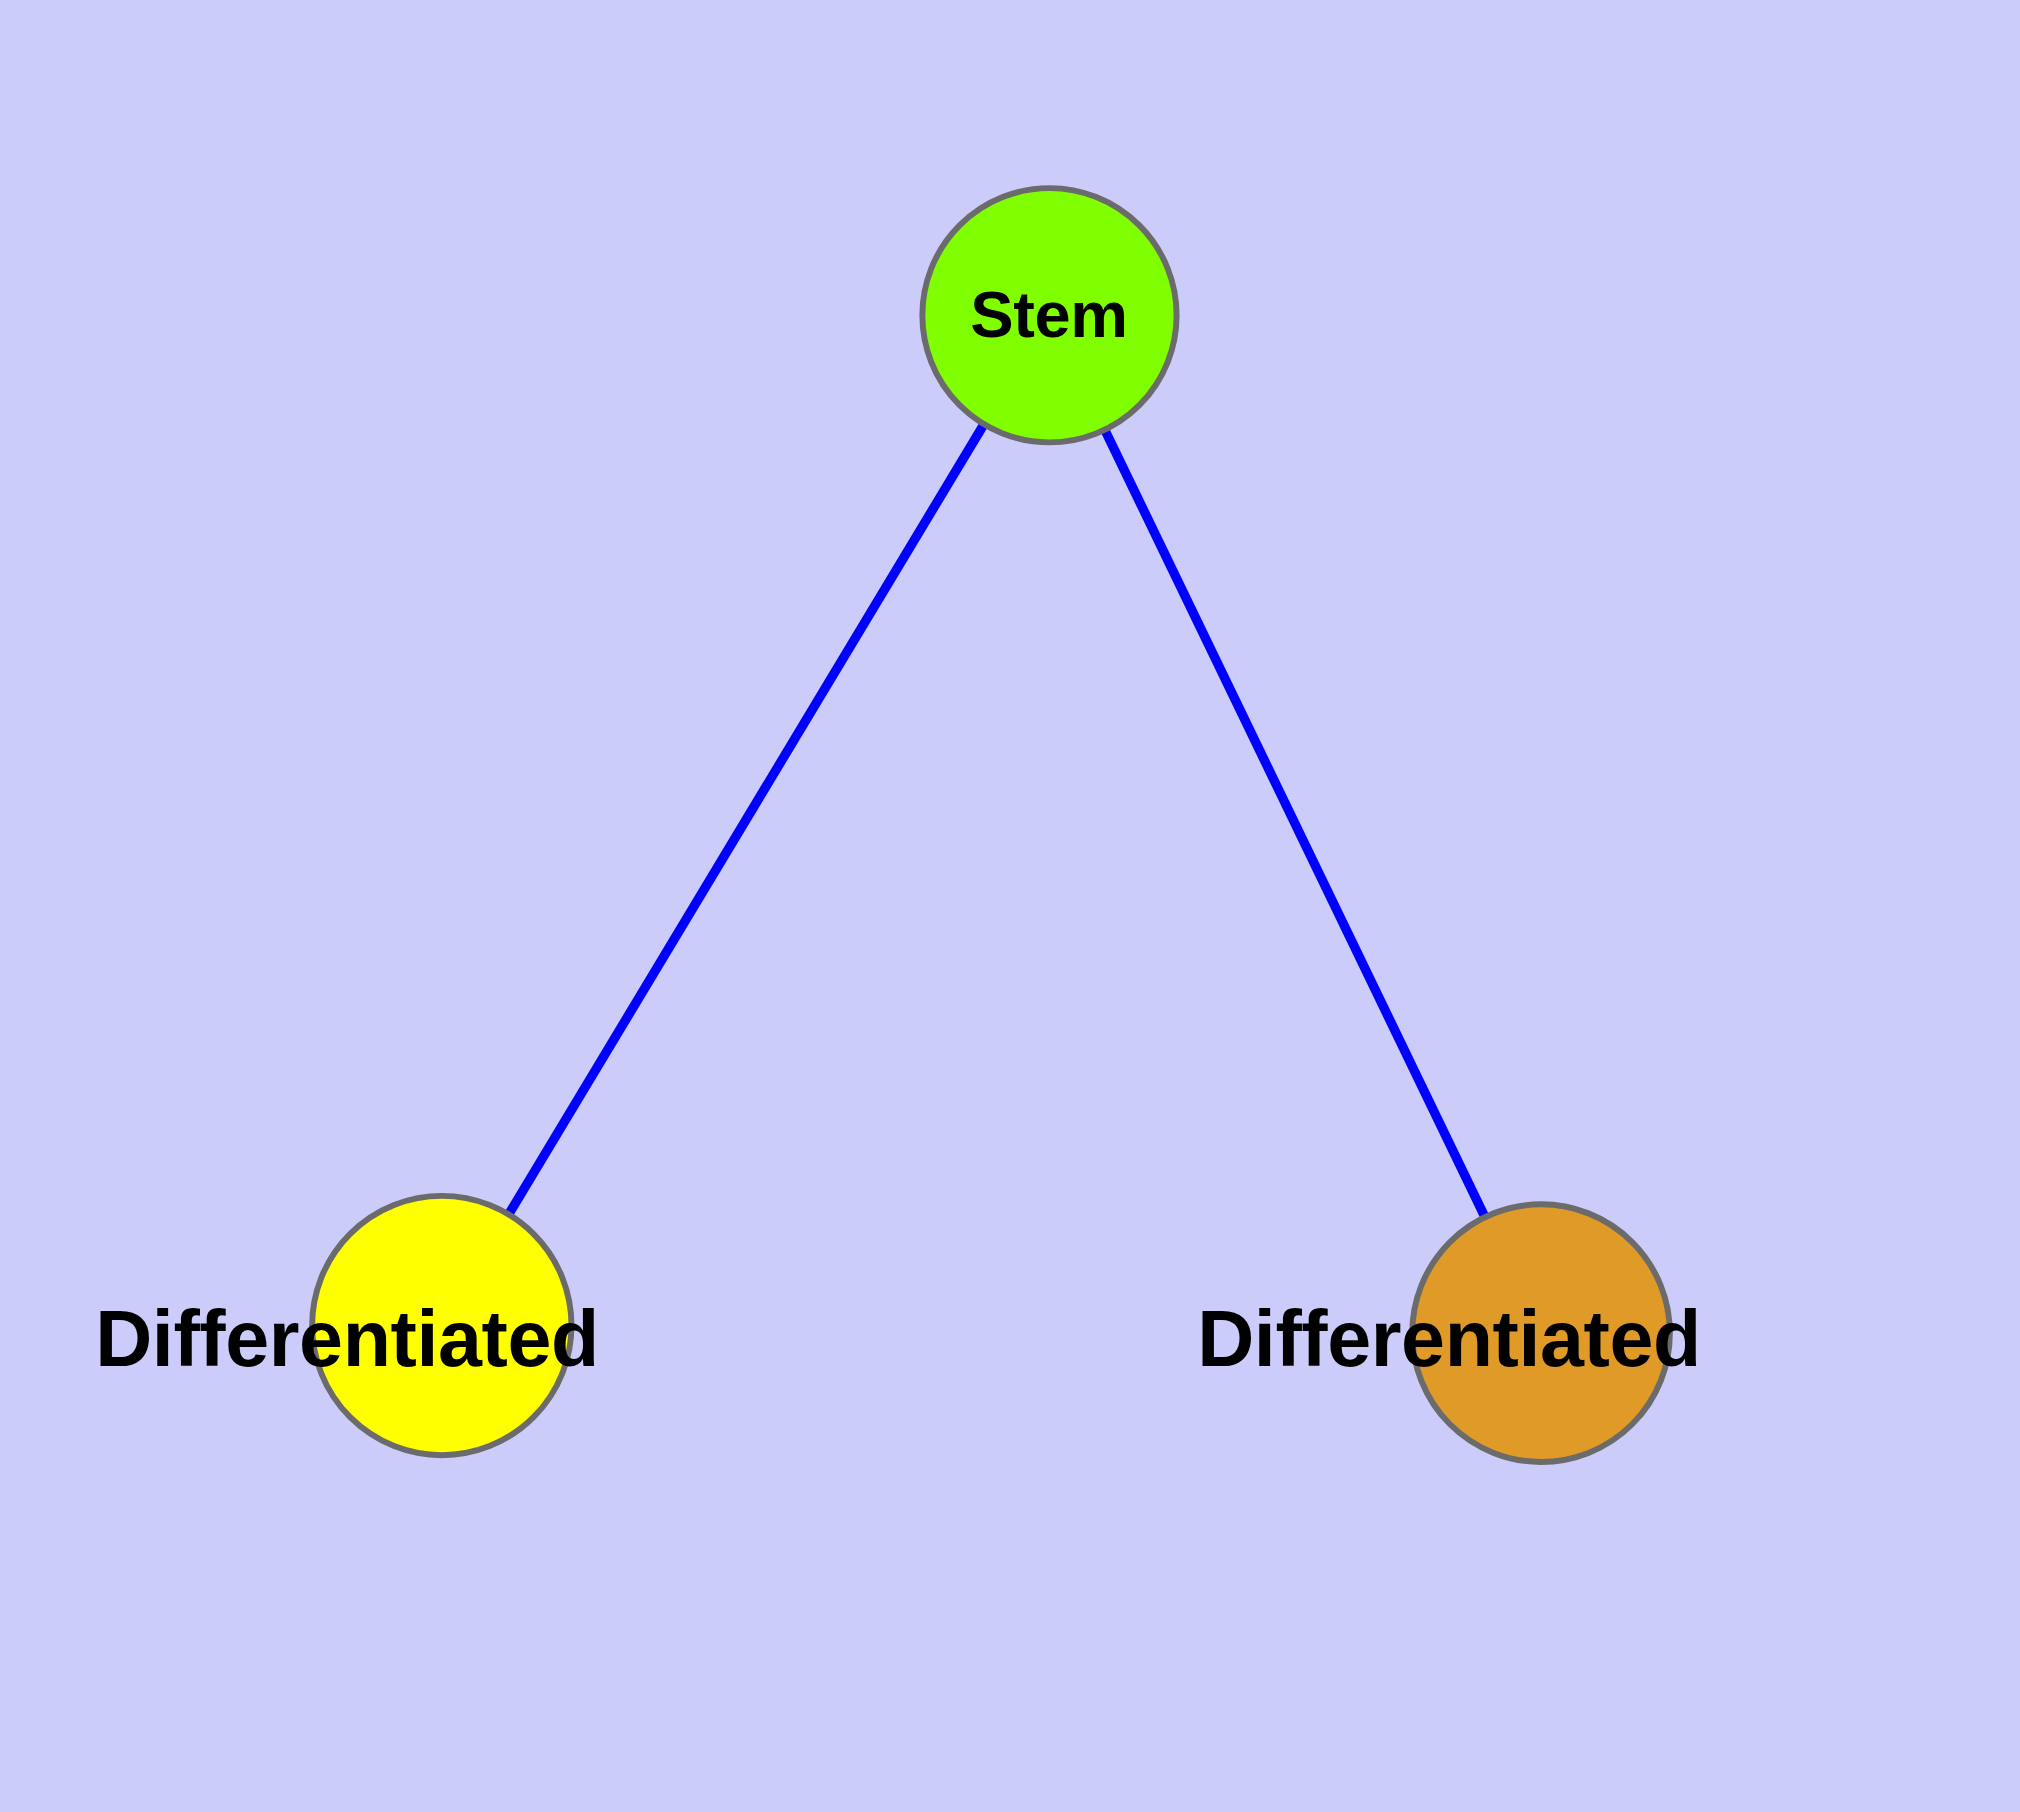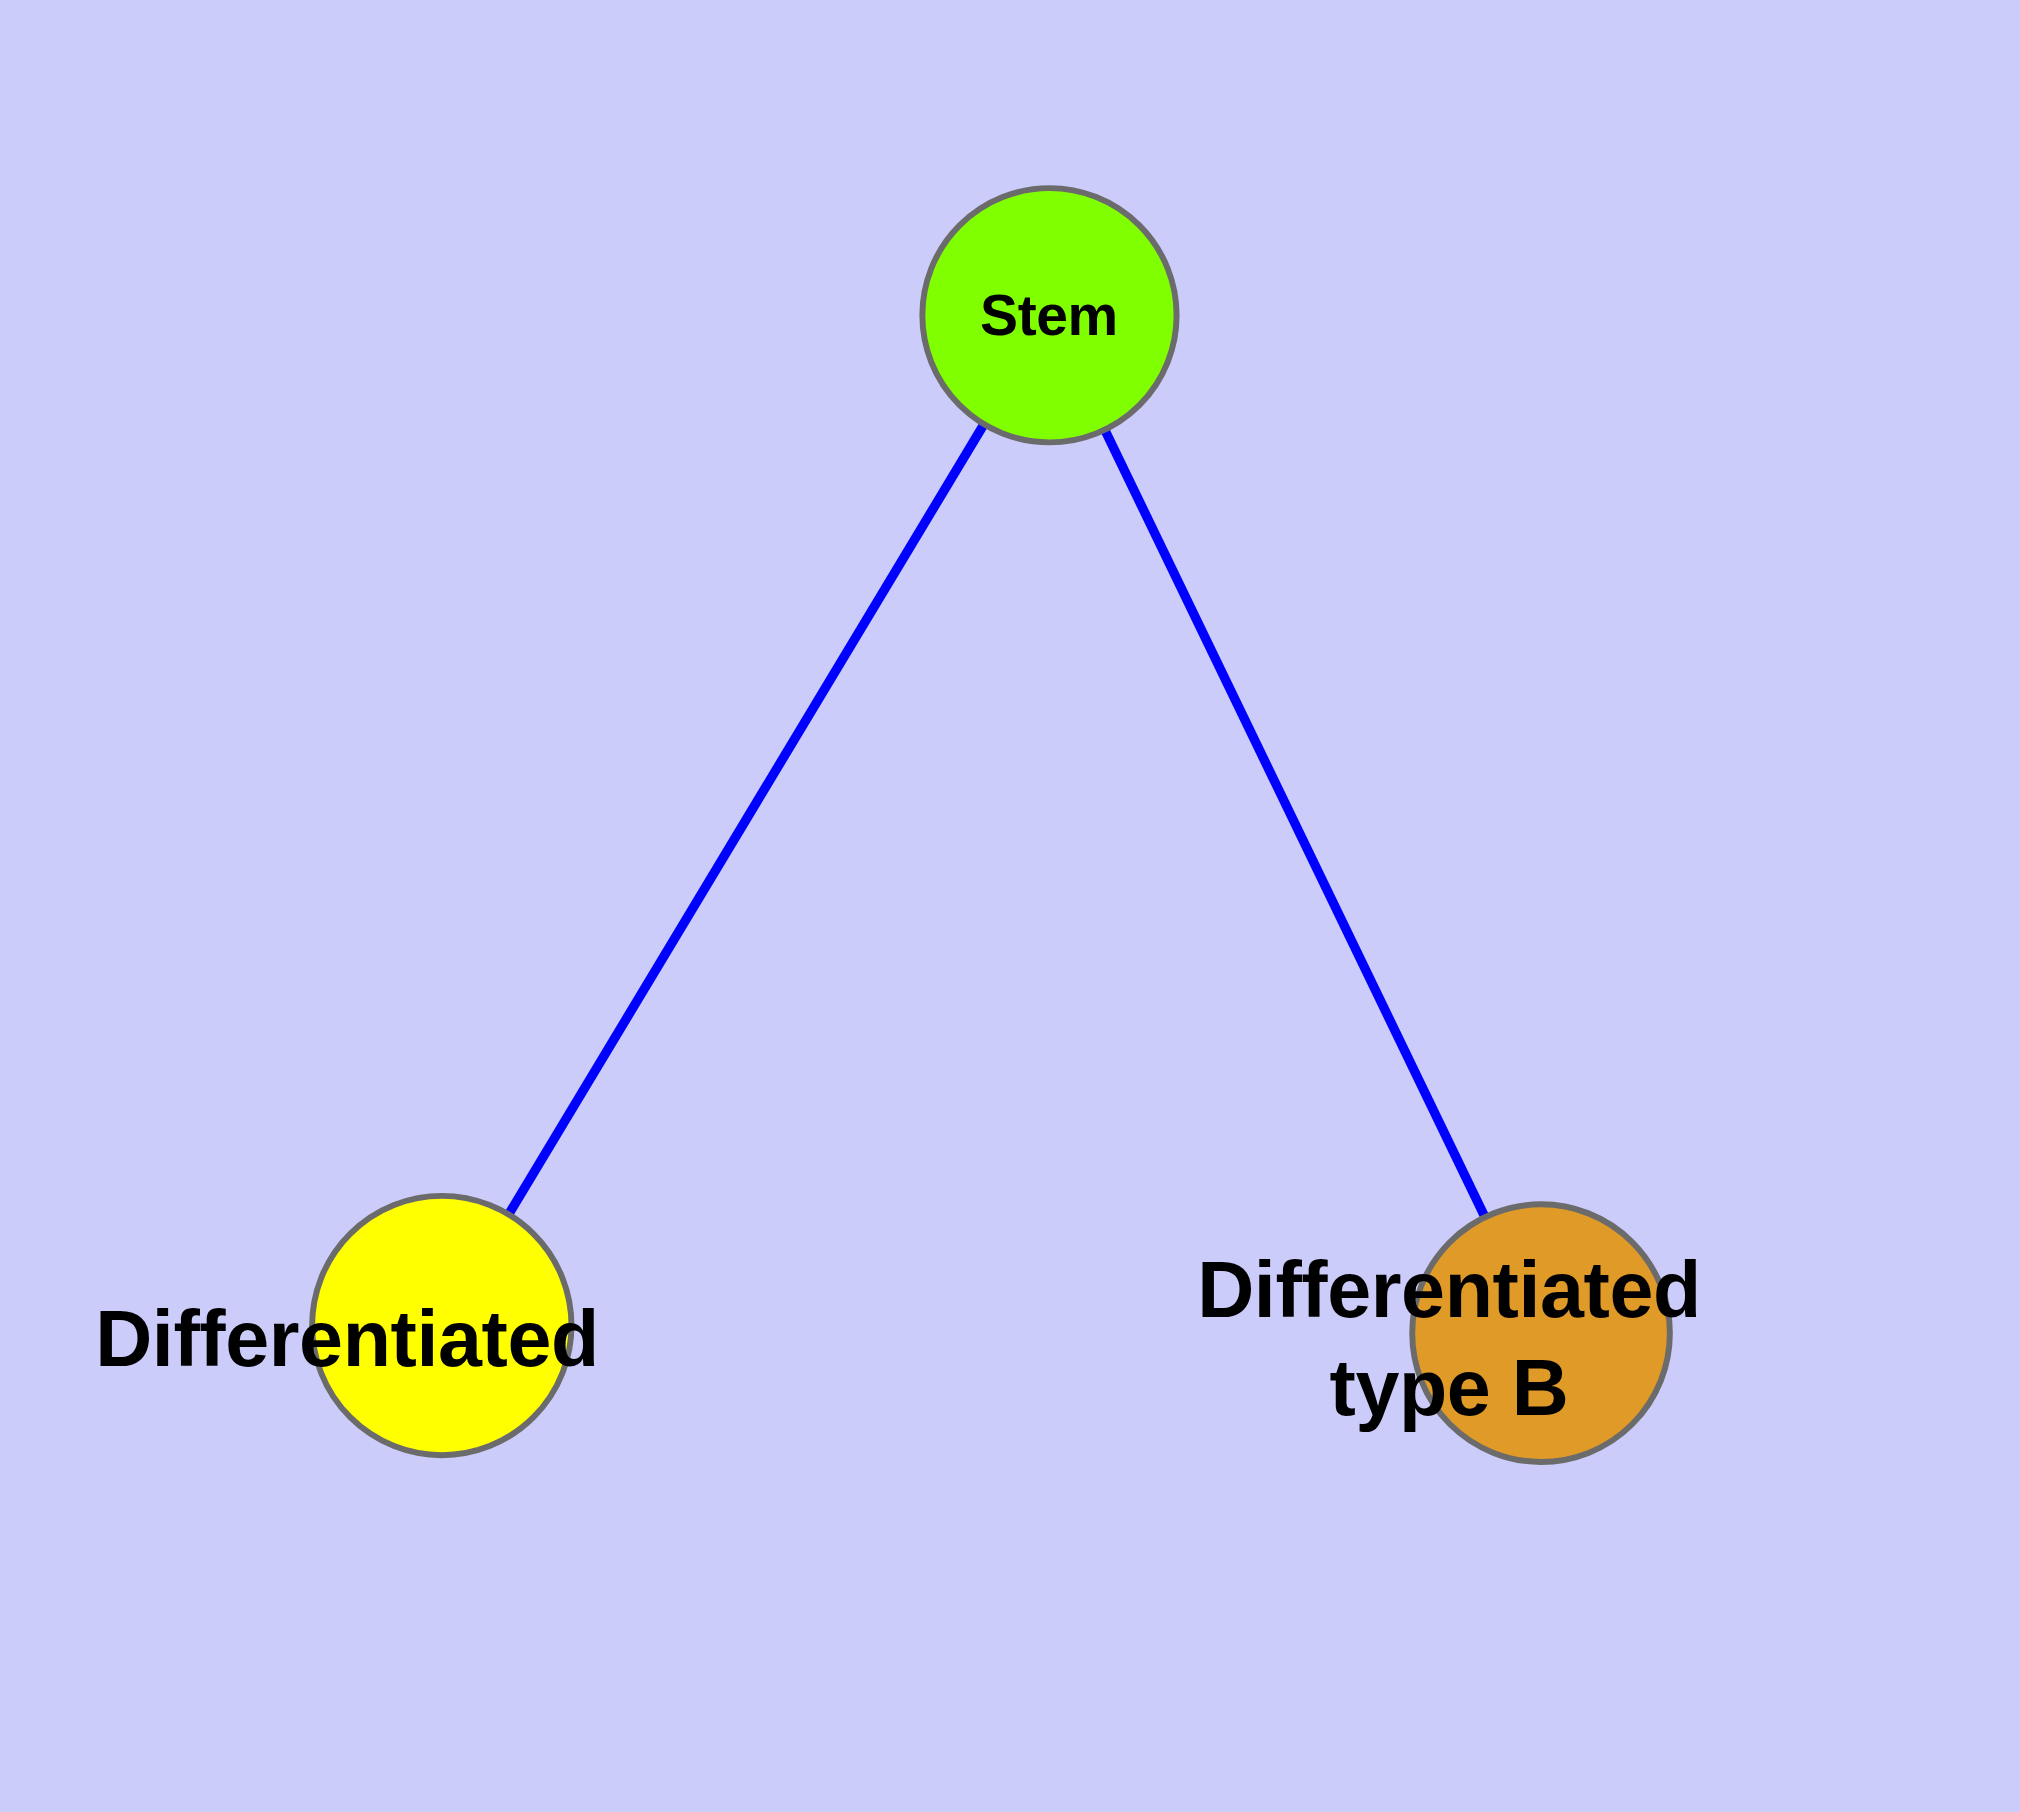--- a/index.html
+++ b/index.html
@@ -54,19 +54,19 @@
         <line x1="1302.36148063703" y1="505.2726521466773" x2="1752.768769624632" y2="1437.926366067557" stroke="#0000ff" stroke-width="11" stroke-linecap="butt"></line>
       </g>
     <g id="node-layer">
         <circle cx="1238" cy="372" r="150" fill="#80ff00" stroke="#6b6b6b" stroke-width="7"></circle>
         <circle cx="521" cy="1564" r="153" fill="#ffff00" stroke="#6b6b6b" stroke-width="7"></circle>
         <circle cx="1818" cy="1573" r="152" fill="#e09a28" stroke="#6b6b6b" stroke-width="7"></circle>
       </g>
   </svg>
 
   <div id="label-layer">
-      <div class="node-label" style="left: 1049px; top: 315px; color: rgb(0, 0, 0); font-size: 57px;"><div>Stem</div></div>
+      <div class="node-label" style="left: 1049px; top: 315px; color: rgb(0, 0, 0); font-size: 65px;"><div>Stem</div></div>
       <div class="node-label" style="left: 347px; top: 1339px; color: rgb(0, 0, 0); font-size: 79px;"><div>Differentiated</div></div>
-      <div class="node-label" style="left: 1449px; top: 1339px; color: rgb(0, 0, 0); font-size: 79px;"><div>Differentiated</div><div>type B</div></div>
+      <div class="node-label" style="left: 1449px; top: 1339px; color: rgb(0, 0, 0); font-size: 79px;"><div>Differentiated</div></div>
     </div>
 
 </div>
 
 
 </body></html>

